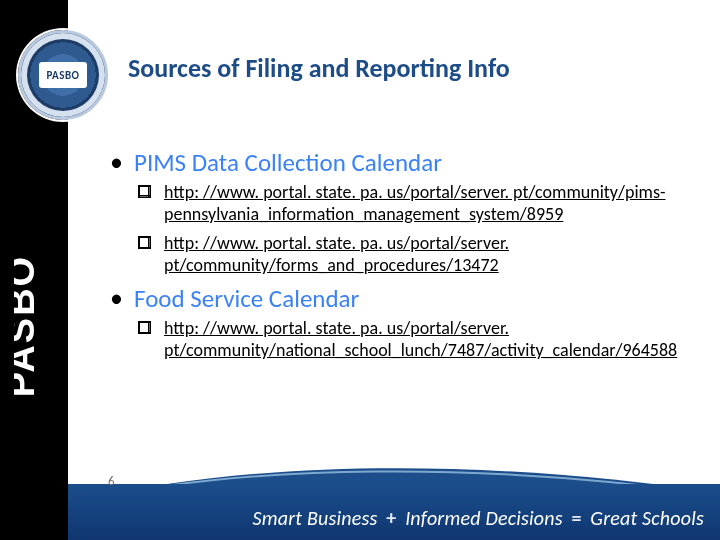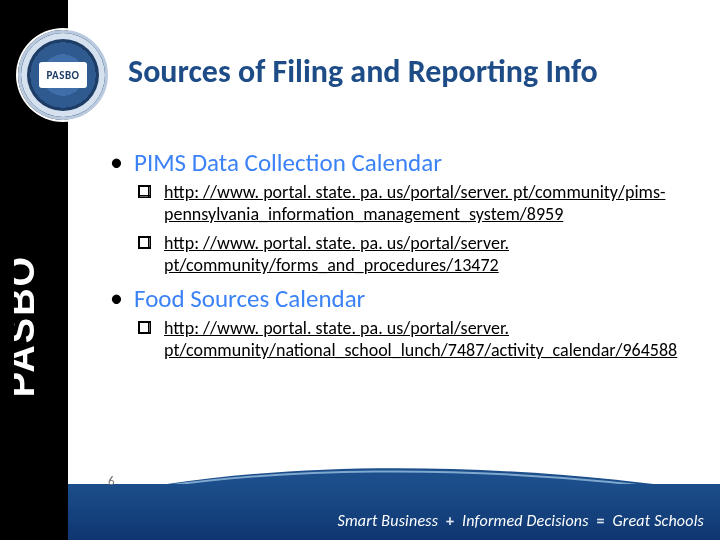--- a/index.html
+++ b/index.html
@@ -43,21 +43,21 @@
     width: 68px;
     text-align: center;
   }
   .vertical-brand svg { width: 40px; height: 300px; }
 
   
   .title {
     position: absolute;
     top: 52px; left: 128px;
     width: 570px;
-    font-size: 32px;
+    font-size: 26px;
     font-weight: 700;
     color: #1e4c87;
   }
 
   
   .body {
     position: absolute;
     top: 148px; left: 104px;
     width: 590px;
   }
@@ -119,21 +119,21 @@
     position: absolute;
     bottom: 52px; left: 108px;
     font-size: 13px;
     color: #7a7a7a;
     z-index: 3;
   }
   .tagline {
     position: absolute;
     right: 16px; bottom: 10px;
     font-style: italic;
-    font-size: 16px;
+    font-size: 20px;
     color: #fff;
     z-index: 3;
     letter-spacing: 0.2px;
   }
   .tagline .plus { color: #e2e8f3; font-weight: bold; padding: 0 4px; font-style: normal; }
   .tagline .eq { color: #e2e8f3; font-weight: bold; padding: 0 4px; font-style: normal; }
 </style>
 </head>
 <body>
 
@@ -166,21 +166,21 @@
     </div>
 
     <div class="item">
       <div class="l2">
         <span class="check"></span>
         <a href="#">http: //www. portal. state. pa. us/portal/server. pt/community/forms_and_procedures/13472</a>
       </div>
     </div>
 
     <div class="item">
-      <div class="l1">Food Sources Calendar</div>
+      <div class="l1">Food Service Calendar</div>
       <div class="l2">
         <span class="check"></span>
         <a href="#">http: //www. portal. state. pa. us/portal/server. pt/community/national_school_lunch/7487/activity_calendar/964588</a>
       </div>
     </div>
 
   </div>
 
   <div class="page-num">6</div>
 

